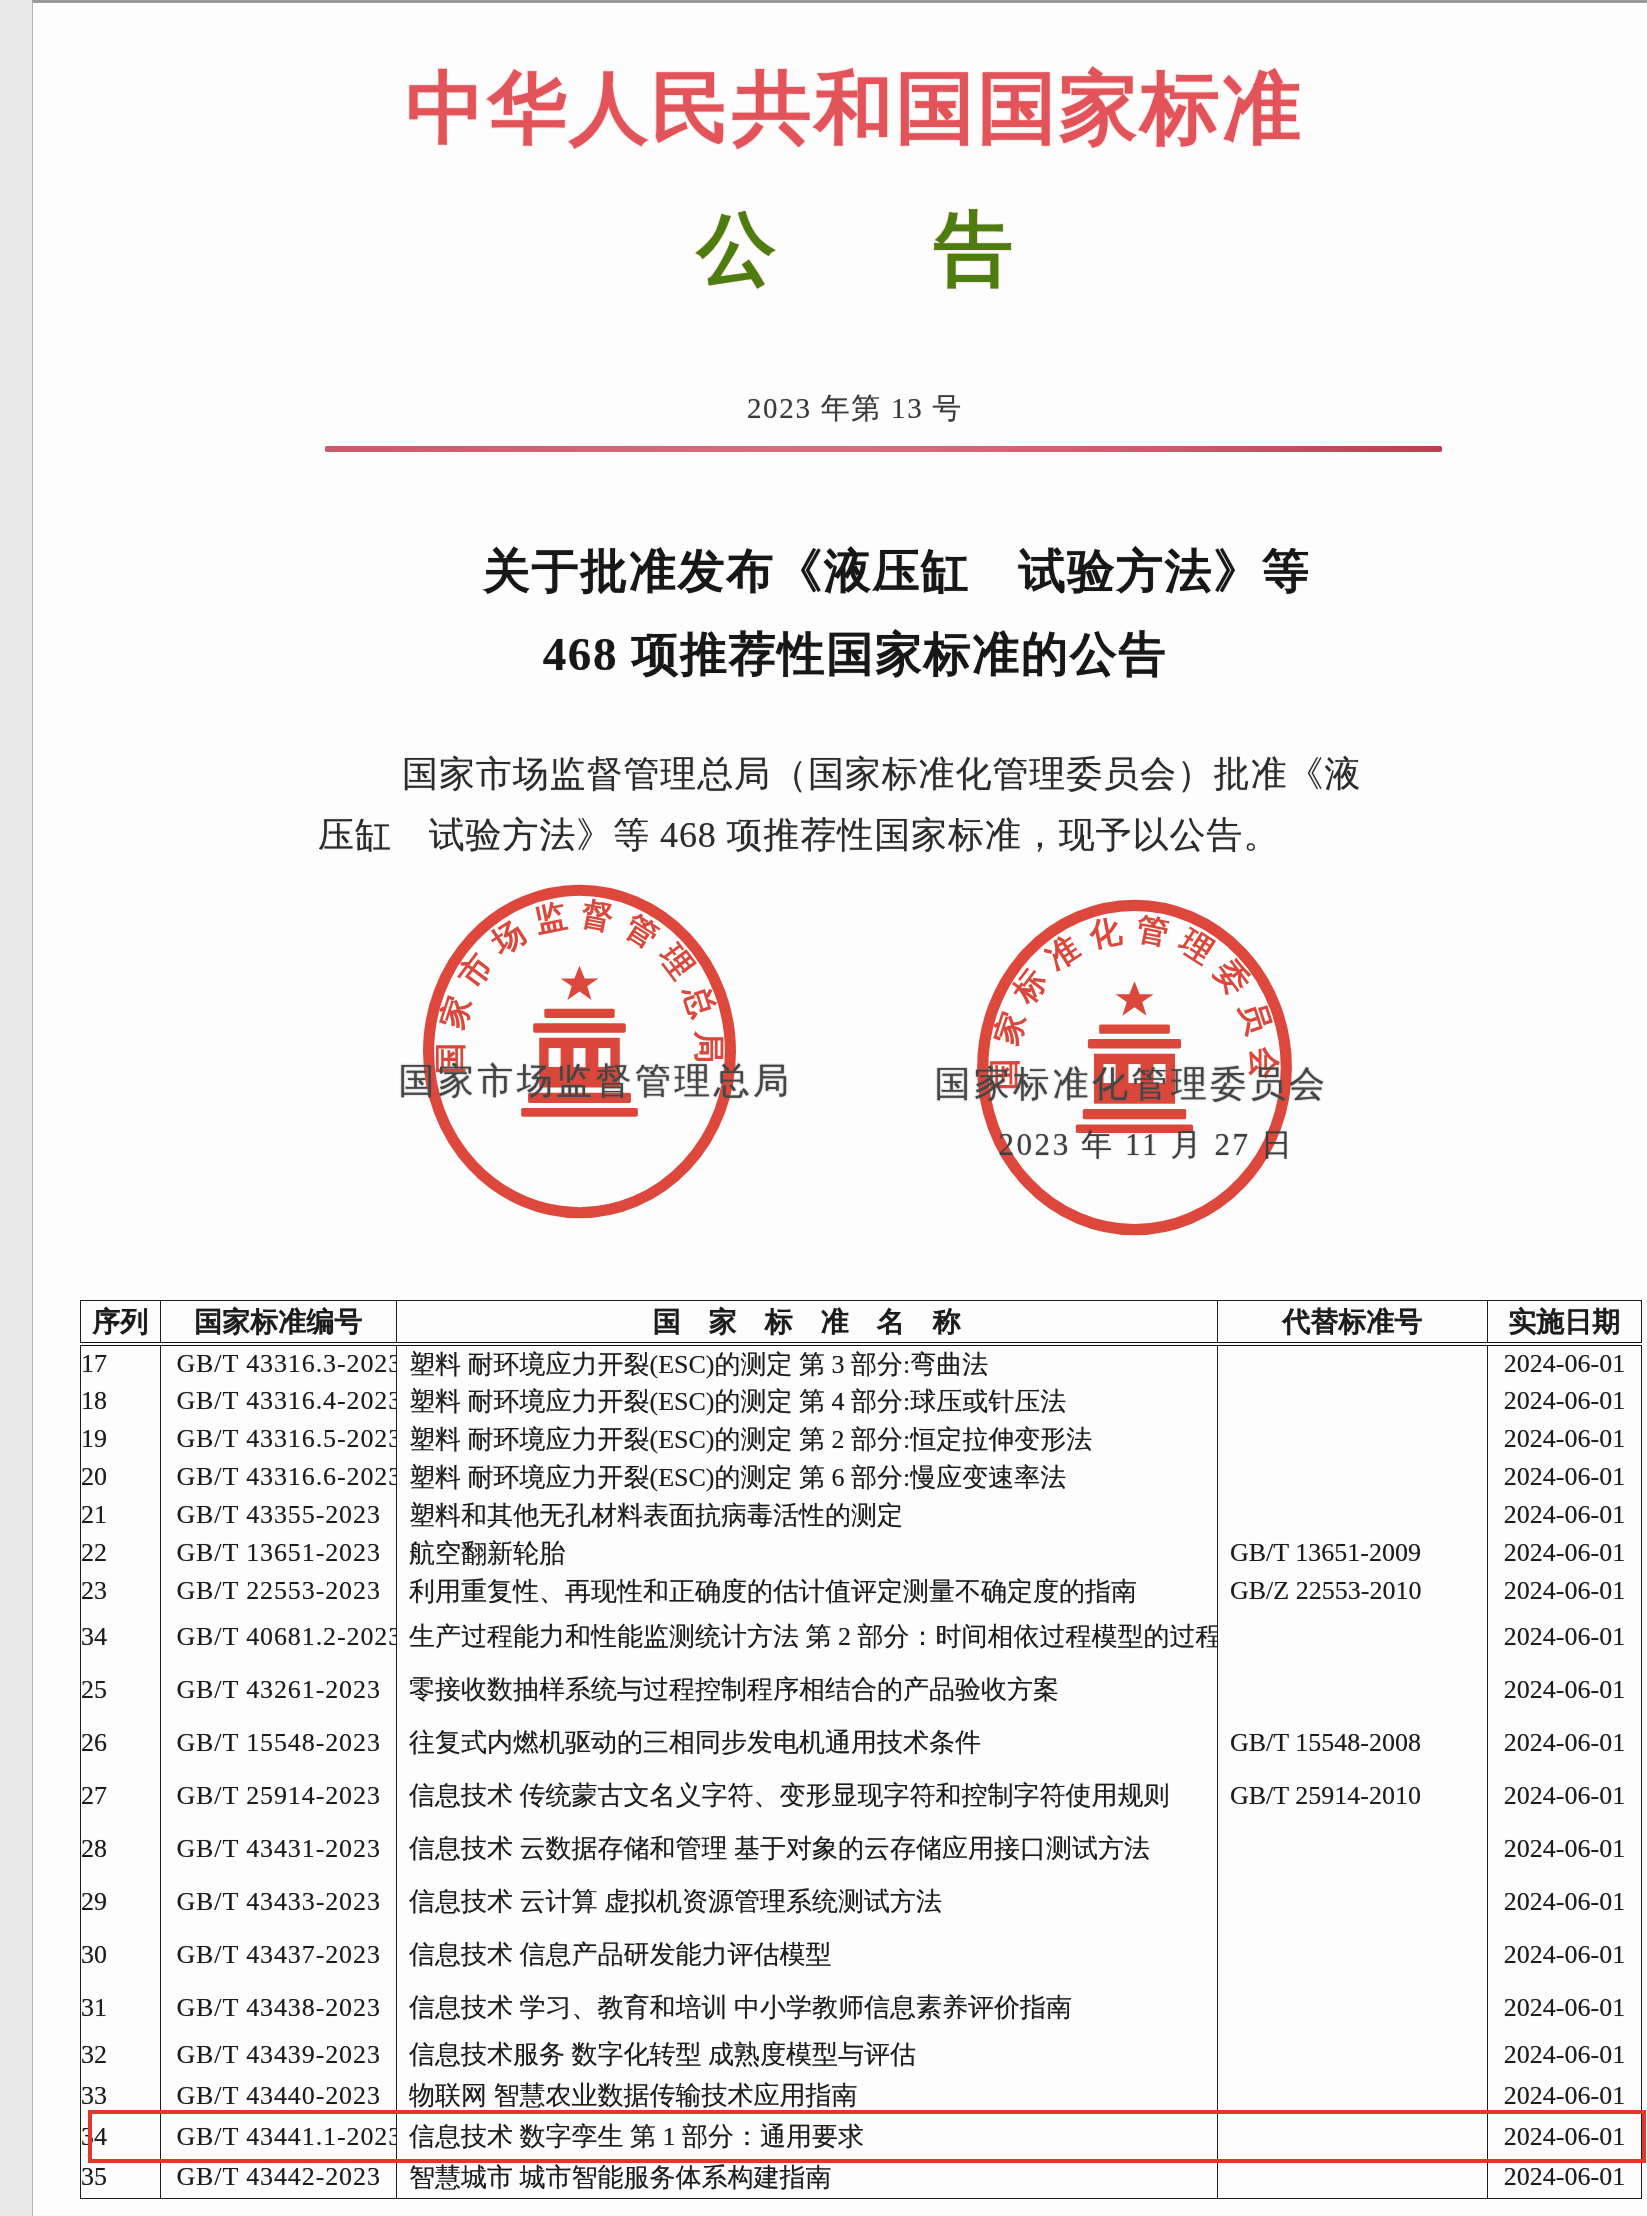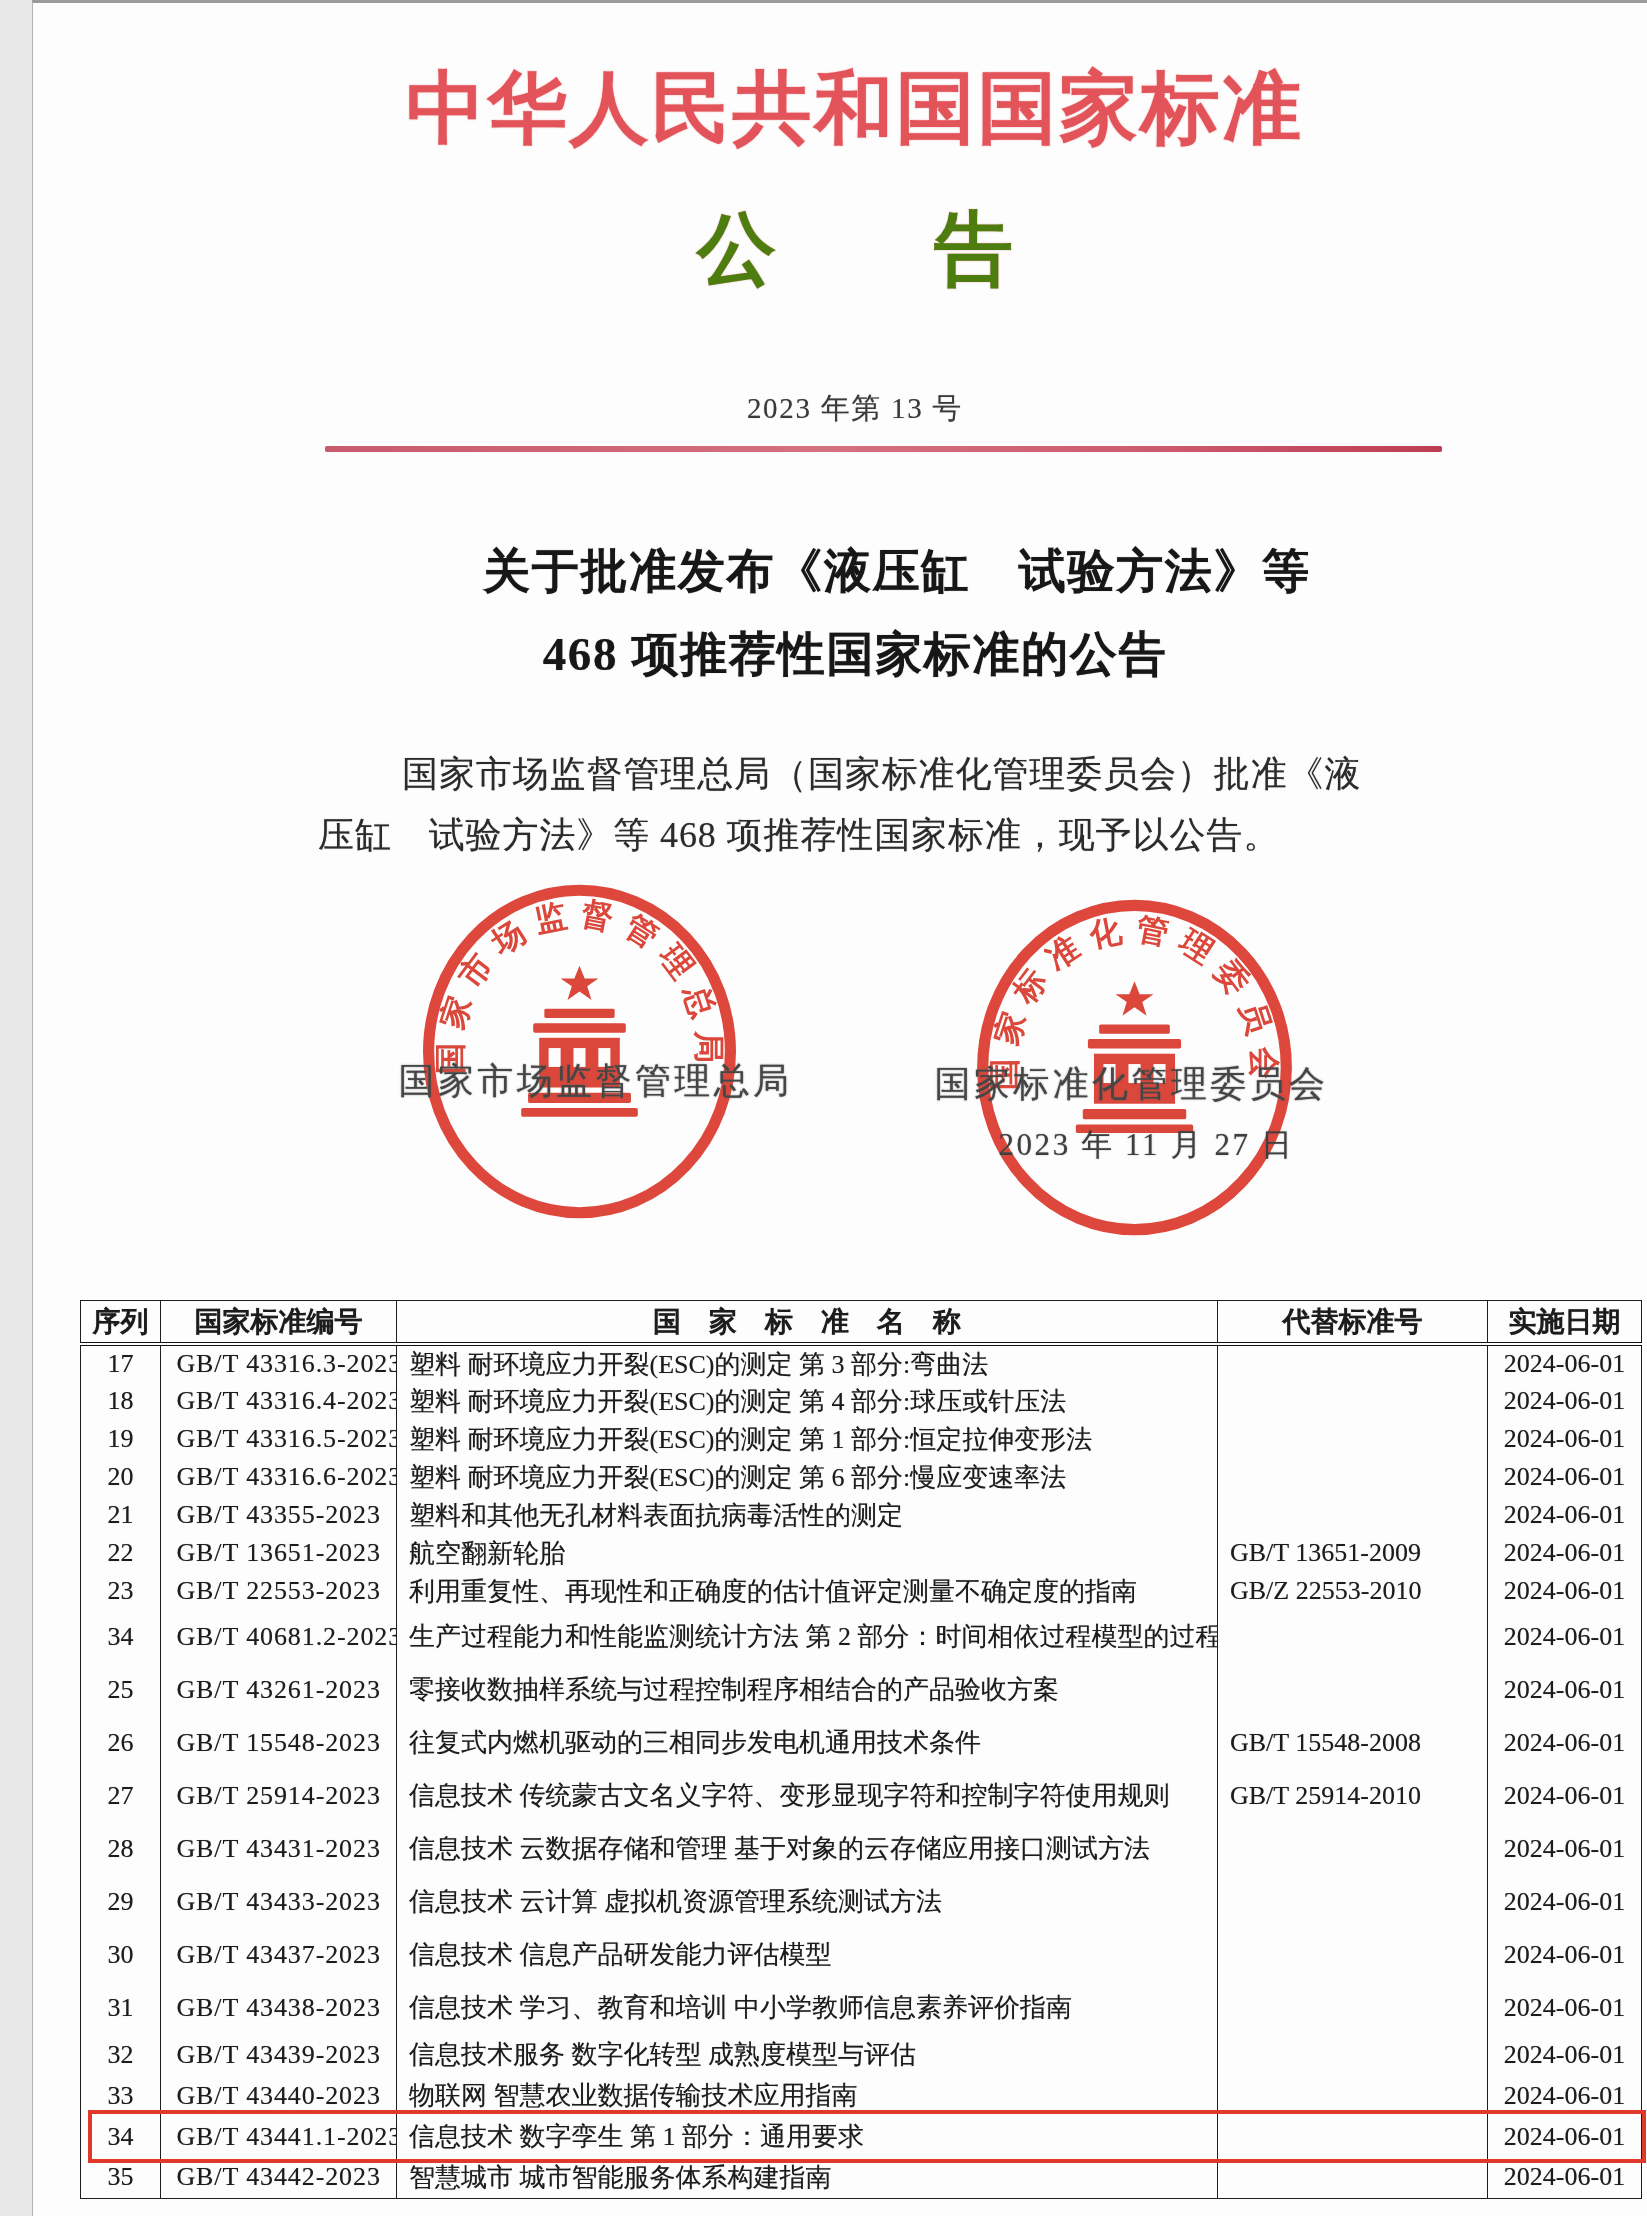--- a/index.html
+++ b/index.html
@@ -69,21 +69,21 @@
   table.std th,table.std td{
     border-left:1.7px solid #1d1d1d;border-right:1.7px solid #1d1d1d;
     vertical-align:middle;overflow:hidden;white-space:nowrap;
     text-shadow:0 0 0.7px rgba(50,50,50,.55);
   }
   table.std thead th{
     border-top:1.7px solid #1d1d1d;border-bottom:4.3px double #111;
     height:41px;font-size:28px;font-weight:bold;text-align:center;padding:0;
   }
   table.std tbody td{padding:0 0 0 12px;}
-  table.std tbody td.c-seq{text-align:center;padding:0;}
+  table.std tbody td.c-seq{padding:0;}
   table.std tbody td.c-date{text-align:center;padding:0;}
   table.std tbody td.c-code{padding-left:15.4px;letter-spacing:0.9px;}
   table.std tbody tr{height:38px;}
   table.std tbody tr:nth-child(n+8){height:53px;}
   table.std tbody tr:nth-child(n+16){height:41px;}
   table.std tbody tr:last-child td{border-bottom:1.7px solid #1d1d1d;}
   .highlight-box{
     position:absolute;left:55px;top:2107px;width:1550px;height:45px;
     border:4.3px solid #e0382a;background:transparent;z-index:5;
   }
@@ -174,21 +174,21 @@
         <tr>
           <td class="c-seq">18</td>
           <td class="c-code">GB/T 43316.4-2023</td>
           <td class="c-name">塑料 耐环境应力开裂(ESC)的测定 第 4 部分:球压或针压法</td>
           <td class="c-repl"></td>
           <td class="c-date">2024-06-01</td>
         </tr>
         <tr>
           <td class="c-seq">19</td>
           <td class="c-code">GB/T 43316.5-2023</td>
-          <td class="c-name">塑料 耐环境应力开裂(ESC)的测定 第 1 部分:恒定拉伸变形法</td>
+          <td class="c-name">塑料 耐环境应力开裂(ESC)的测定 第 2 部分:恒定拉伸变形法</td>
           <td class="c-repl"></td>
           <td class="c-date">2024-06-01</td>
         </tr>
         <tr>
           <td class="c-seq">20</td>
           <td class="c-code">GB/T 43316.6-2023</td>
           <td class="c-name">塑料 耐环境应力开裂(ESC)的测定 第 6 部分:慢应变速率法</td>
           <td class="c-repl"></td>
           <td class="c-date">2024-06-01</td>
         </tr>

